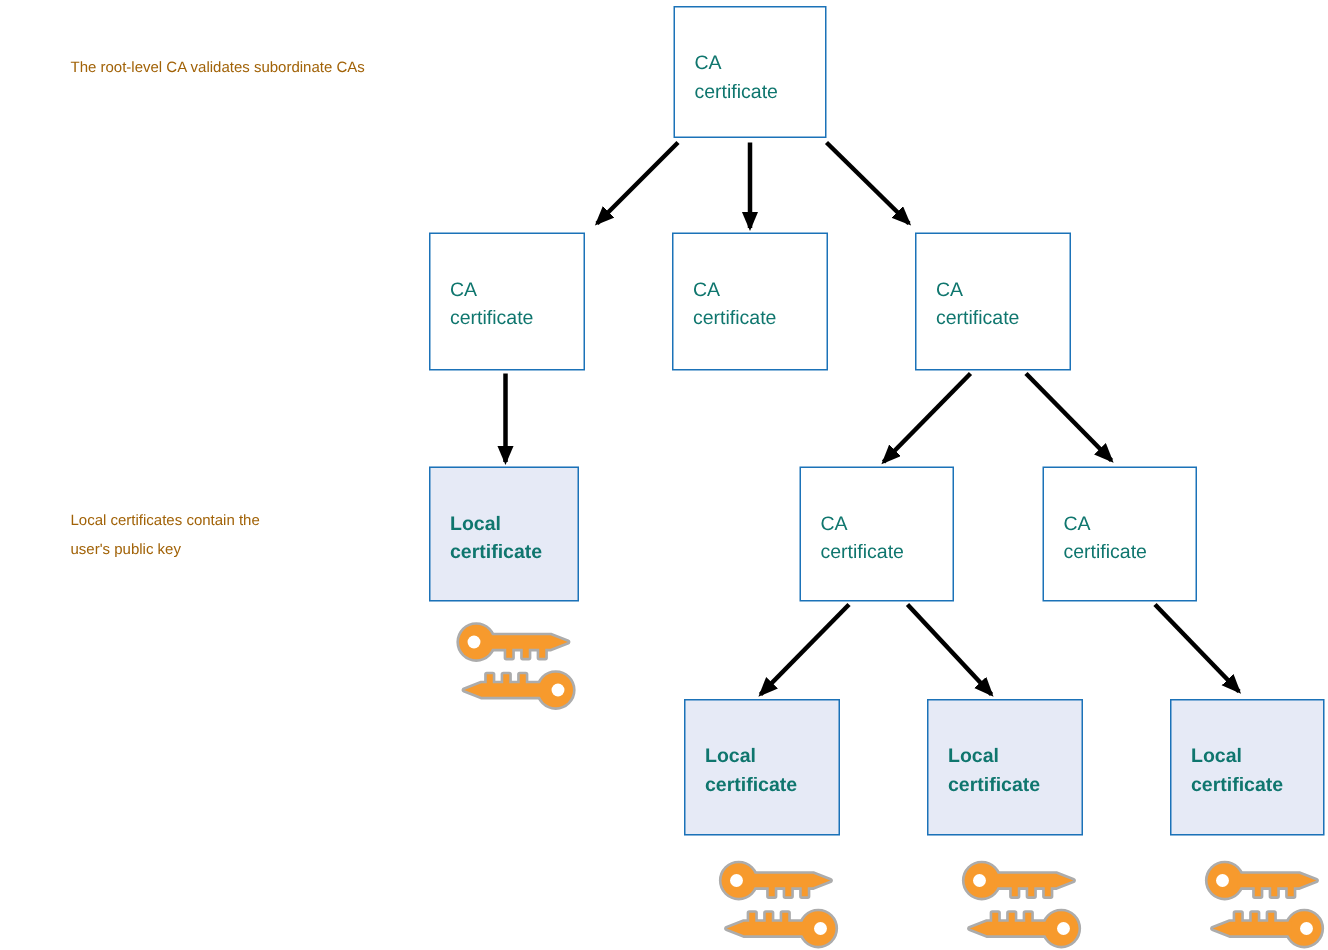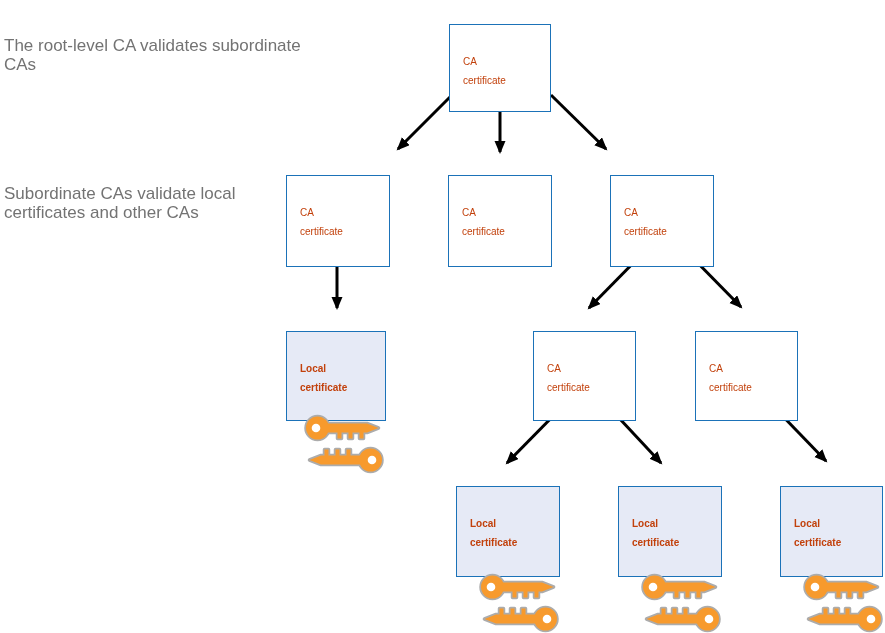--- a/index.html
+++ b/index.html
@@ -11,35 +11,35 @@
     font-family: "Liberation Sans", "DejaVu Sans", sans-serif;
     overflow: hidden;
   }
   .arrows {
     position: absolute;
     left: 0; top: 0;
     pointer-events: none;
   }
   .caption {
     position: absolute;
-    font-size: 17px;
+    font-size: 10px;
     line-height: 19px;
-    color: #737373;
+    color: #a16207;
     white-space: pre-line;
+    margin-left: 43px;
   }
   .node {
     position: absolute;
     box-sizing: border-box;
     border: 1px solid #1b72b8;
-    font-size: 10px;
+    font-size: 13px;
     line-height: 19px;
-    color: #c2410c;
+    color: #0f766e;
     padding: 27px 6px 0 13px;
     white-space: pre-line;
-    margin-top: 20px;
   }
   .node.ca    { background: #ffffff; }
   .node.local { background: #e6eaf6; font-weight: bold; }
   .keypair { position: absolute; }
   .defs-holder { position: absolute; width: 0; height: 0; overflow: hidden; }
 </style>
 </head>
 <body>
 
 <div class="canvas">
@@ -71,22 +71,22 @@
       <line x1="551" y1="95" x2="606" y2="149" stroke="#000000" stroke-width="3" marker-end="url(#ah)"></line>
       <line x1="337" y1="249" x2="337" y2="308" stroke="#000000" stroke-width="3" marker-end="url(#ah)"></line>
       <line x1="647" y1="249" x2="589" y2="308" stroke="#000000" stroke-width="3" marker-end="url(#ah)"></line>
       <line x1="684" y1="249" x2="741" y2="307" stroke="#000000" stroke-width="3" marker-end="url(#ah)"></line>
       <line x1="566" y1="403" x2="507" y2="463" stroke="#000000" stroke-width="3" marker-end="url(#ah)"></line>
       <line x1="605" y1="403" x2="661" y2="463" stroke="#000000" stroke-width="3" marker-end="url(#ah)"></line>
       <line x1="770" y1="403" x2="826" y2="461" stroke="#000000" stroke-width="3" marker-end="url(#ah)"></line>
     </svg>
 
   <div class="caption" id="caption-0" style="left: 4px; top: 36px; width: 300px;">The root-level CA validates subordinate CAs</div>
-  <div class="caption" id="caption-1" style="left: 4px; top: 184px; width: 240px;">Subordinate CAs validate local
-certificates and other CAs</div>
+  <div class="caption" id="caption-2" style="left: 4px; top: 338px; width: 240px;">Local certificates contain the
+user's public key</div>
 
   <div id="nodes">
       <div class="node ca" style="left: 449px; top: 4px; width: 102px; height: 88px; border-color: rgb(27, 114, 184); background: rgb(255, 255, 255);">CA
 certificate</div>
       <div class="node ca" style="left: 286px; top: 155px; width: 104px; height: 92px; border-color: rgb(27, 114, 184); background: rgb(255, 255, 255);">CA
 certificate</div>
       <div class="node ca" style="left: 448px; top: 155px; width: 104px; height: 92px; border-color: rgb(27, 114, 184); background: rgb(255, 255, 255);">CA
 certificate</div>
       <div class="node ca" style="left: 610px; top: 155px; width: 104px; height: 92px; border-color: rgb(27, 114, 184); background: rgb(255, 255, 255);">CA
 certificate</div>

